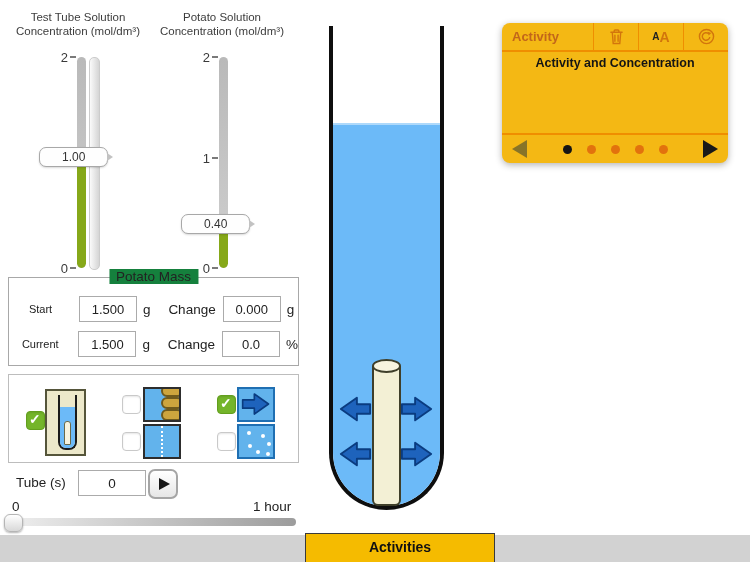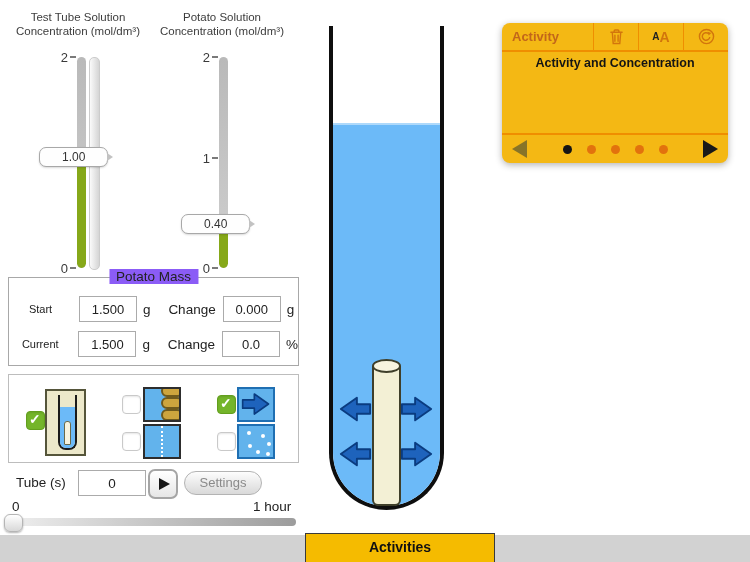--- a/index.html
+++ b/index.html
@@ -14,21 +14,21 @@
   .vfill{position:absolute;left:0;right:0;bottom:0;background:var(--slider-green);border-radius:0 0 5px 5px;}
   .thumb-track{position:absolute;width:9px;border-radius:5px;background:linear-gradient(to right,#fafafa,#d5d5d5);border:1px solid #cccccc;}
   .knob{position:absolute;width:17px;height:11px;border-radius:6px;background:linear-gradient(#ffffff,#dcdcdc);border:1px solid #9d9d9d;box-shadow:0 1px 2px rgba(0,0,0,.25);}
   .bubble{position:absolute;background:#fefefe;border:1px solid #a8a8a8;border-radius:7px;
           font-size:12px;color:#333;padding:2px 22px;box-shadow:0 1px 2px rgba(0,0,0,.15);}
   .bubble::after{content:"";position:absolute;right:-6px;top:50%;margin-top:-4px;width:0;height:0;
           border-top:4px solid transparent;border-bottom:4px solid transparent;border-left:6px solid #c2c2c2;}
 
   
   .panel{position:absolute;border:1px solid #a8a8a8;background:#fff;}
-  .legend{position:absolute;top:-9px;left:50%;transform:translateX(-50%);background:#8b5cf6;
+  .legend{position:absolute;top:-9px;left:50%;transform:translateX(-50%);background:#15803d;
           padding:0 7px;font-size:13.5px;color:#222;white-space:nowrap;}
   .pm-row{position:absolute;left:0;right:0;display:flex;align-items:center;}
   .pm-label{width:78px;text-align:center;font-size:11px;}
   .pm-label2{width:58px;text-align:right;font-size:13.5px;margin-left:14px;}
   .pm-box{width:52px;height:22px;margin-left:7px;border:1px solid #ababab;font-size:13px;text-align:center;
           font-family:"Liberation Sans",sans-serif;color:#222;background:#fff;}
   .pm-unit{width:14px;margin-left:6px;font-size:13.5px;}
 
   
   .cb{position:absolute;width:17px;height:17px;background:#fff;border:1px solid #c9c9c9;border-radius:4px;
@@ -192,21 +192,20 @@
       <div class="pdot" style="left:17px;top:24px;"></div>
       <div class="pdot" style="left:27px;top:26px;"></div>
     </div>
   </div>
 
   <div class="time-label" style="left:16px;top:475px;">Tube (s)</div>
   <input class="time-input" style="left: 78px; top: 470px; width: 62px; height: 22px;" value="0">
   <div class="play-btn" style="left:148px;top:469px;">
     <div class="play-tri"></div>
   </div>
-  <div class="settings-btn" style="left:184px;top:471px;">Settings</div>
 
   <div class="hslider-label" style="left:12px;top:499px;">0</div>
   <div class="hslider-label" style="left:253px;top:499px;">1 hour</div>
   <div class="htrack" style="left:8px;top:518px;width:288px;"></div>
   <div class="hknob" style="left:4px;top:514px;"></div>
 
   <div class="tube">
     <div class="water"></div>
     <div class="potato">
       <div class="potato-top"></div>

